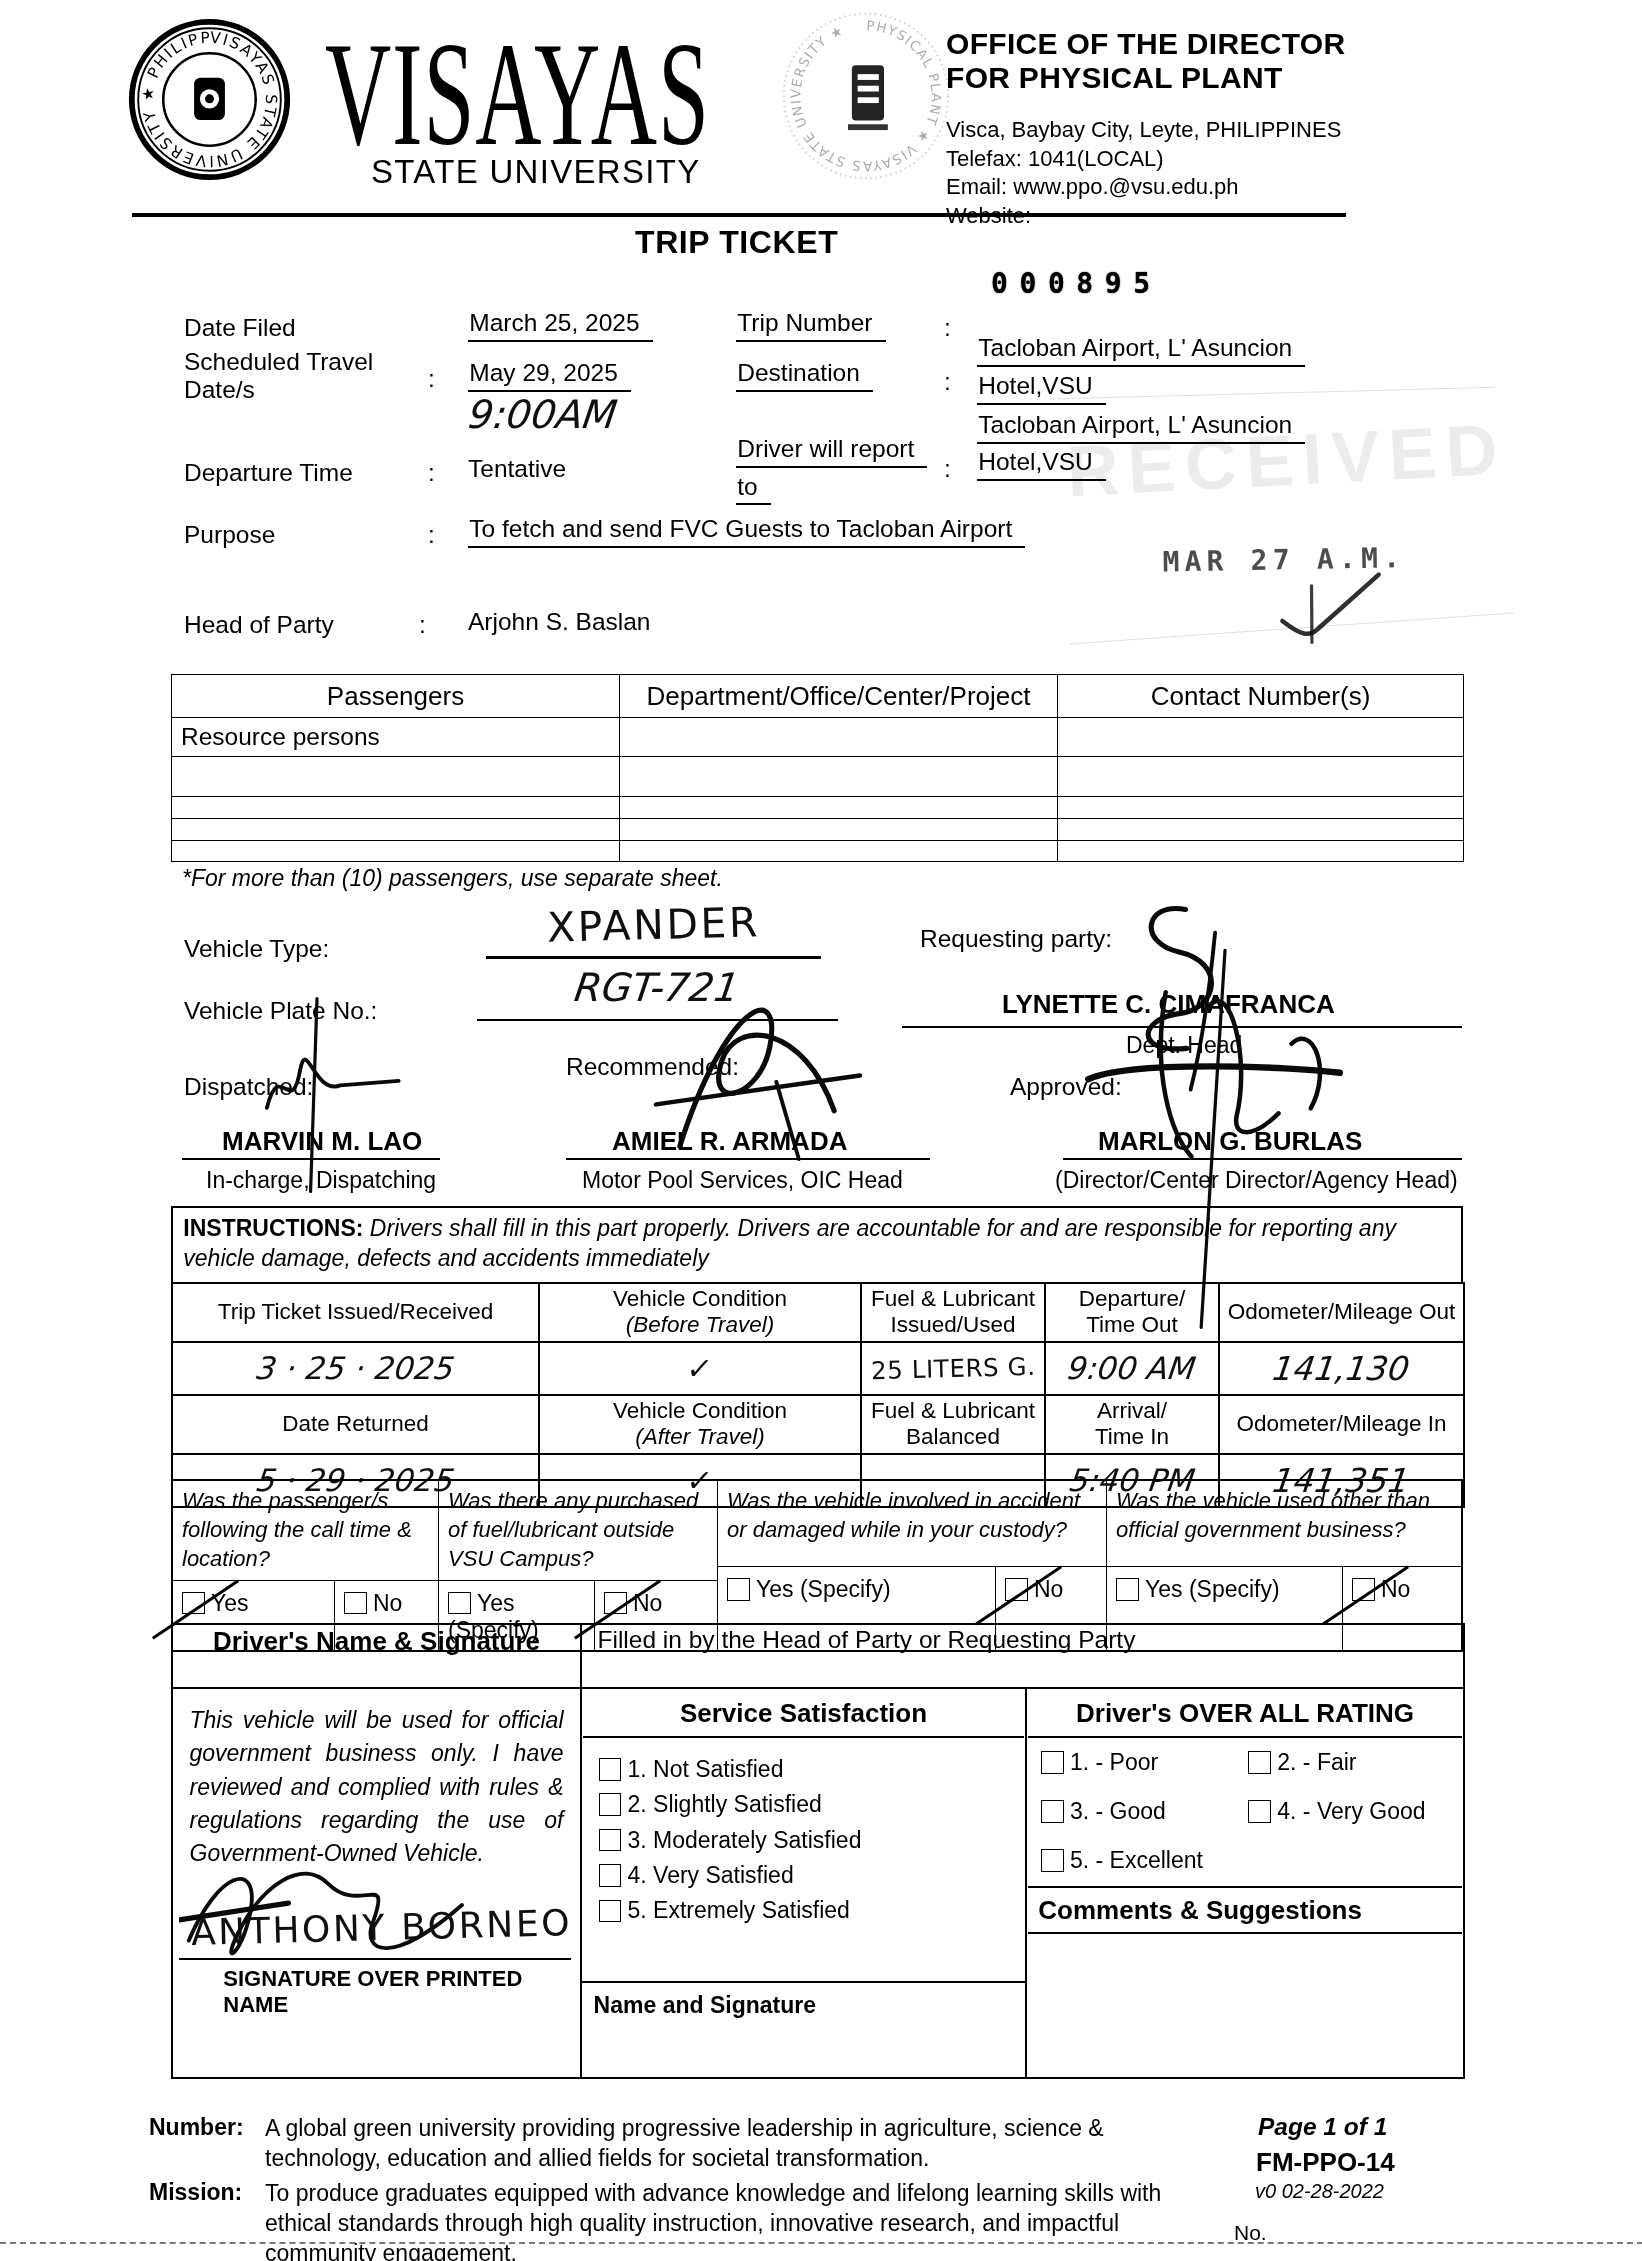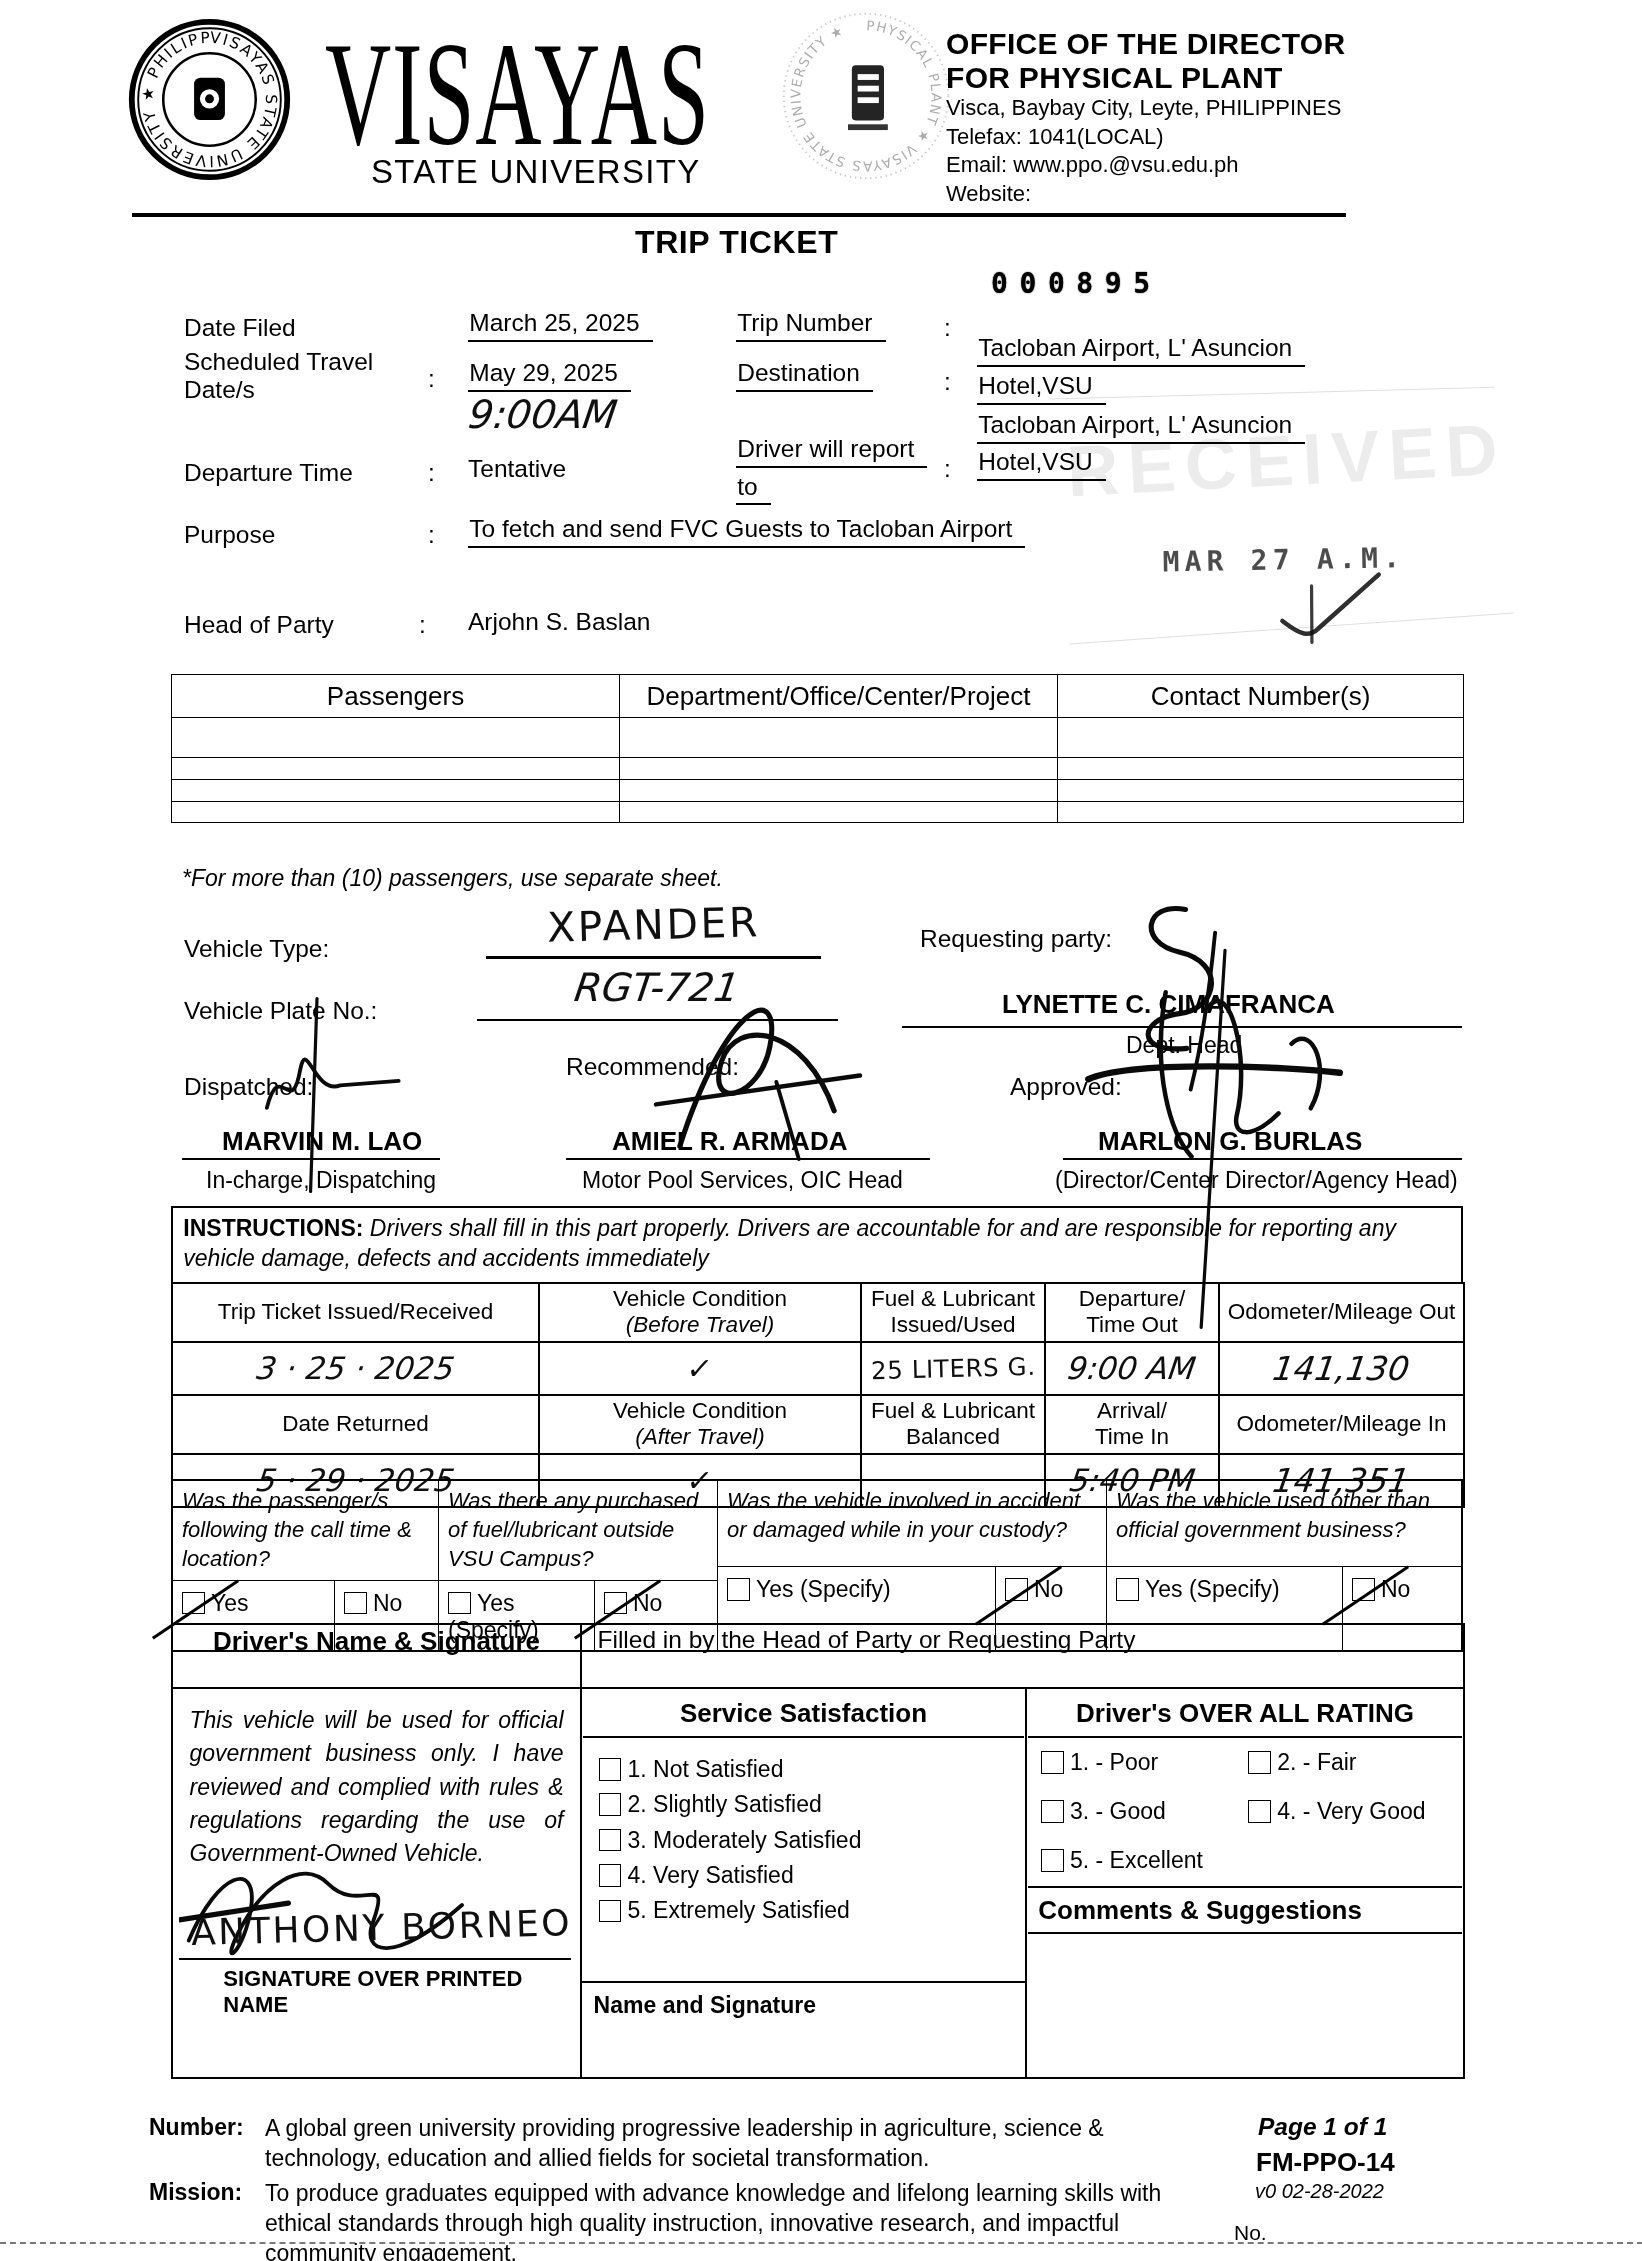--- a/index.html
+++ b/index.html
@@ -115,21 +115,21 @@
     <rect x="118" y="92" width="50" height="86" rx="6" fill="#111" opacity=".92"></rect>
     <rect x="127" y="106" width="33" height="9" fill="#fff"></rect>
     <rect x="127" y="124" width="33" height="9" fill="#fff"></rect>
     <rect x="127" y="142" width="33" height="9" fill="#fff"></rect>
     <rect x="112" y="184" width="62" height="9" fill="#111" opacity=".85"></rect>
   </svg>
 
   <div class="abs" style="left:946px;top:27px">
     <div class="office-title">OFFICE OF THE DIRECTOR</div>
     <div class="office-title">FOR PHYSICAL PLANT</div>
-    <div class="office-line" style="margin-top:0">Visca, Baybay City, Leyte, PHILIPPINES</div>
+    <div class="office-line" style="margin-top:22px">Visca, Baybay City, Leyte, PHILIPPINES</div>
     <div class="office-line">Telefax: 1041(LOCAL)</div>
     <div class="office-line">Email: www.ppo.@vsu.edu.ph</div>
     <div class="office-line">Website:</div>
   </div>
 
   <div class="abs header-rule" style="left:132px;top:213px;width:1214px"></div>
 
   <div class="abs title" style="left:635px;top:224px">TRIP TICKET</div>
   <div class="abs ticket" style="left:991px;top:267px">000895</div>
 
@@ -185,20 +185,25 @@
     <colgroup>
         <col style="width:448px">
         <col style="width:438px">
         <col style="width:406px">
       </colgroup>
     <tbody>
         <tr>
       <th>Passengers</th>
       <th>Department/Office/Center/Project</th>
       <th>Contact Number(s)</th>
+    </tr>
+    <tr style="height:39px">
+      <td>Resource persons</td>
+      <td></td>
+      <td></td>
     </tr>
     <tr style="height:40px">
       <td></td>
       <td></td>
       <td></td>
     </tr>
     <tr style="height:22px">
       <td></td>
       <td></td>
       <td></td>

